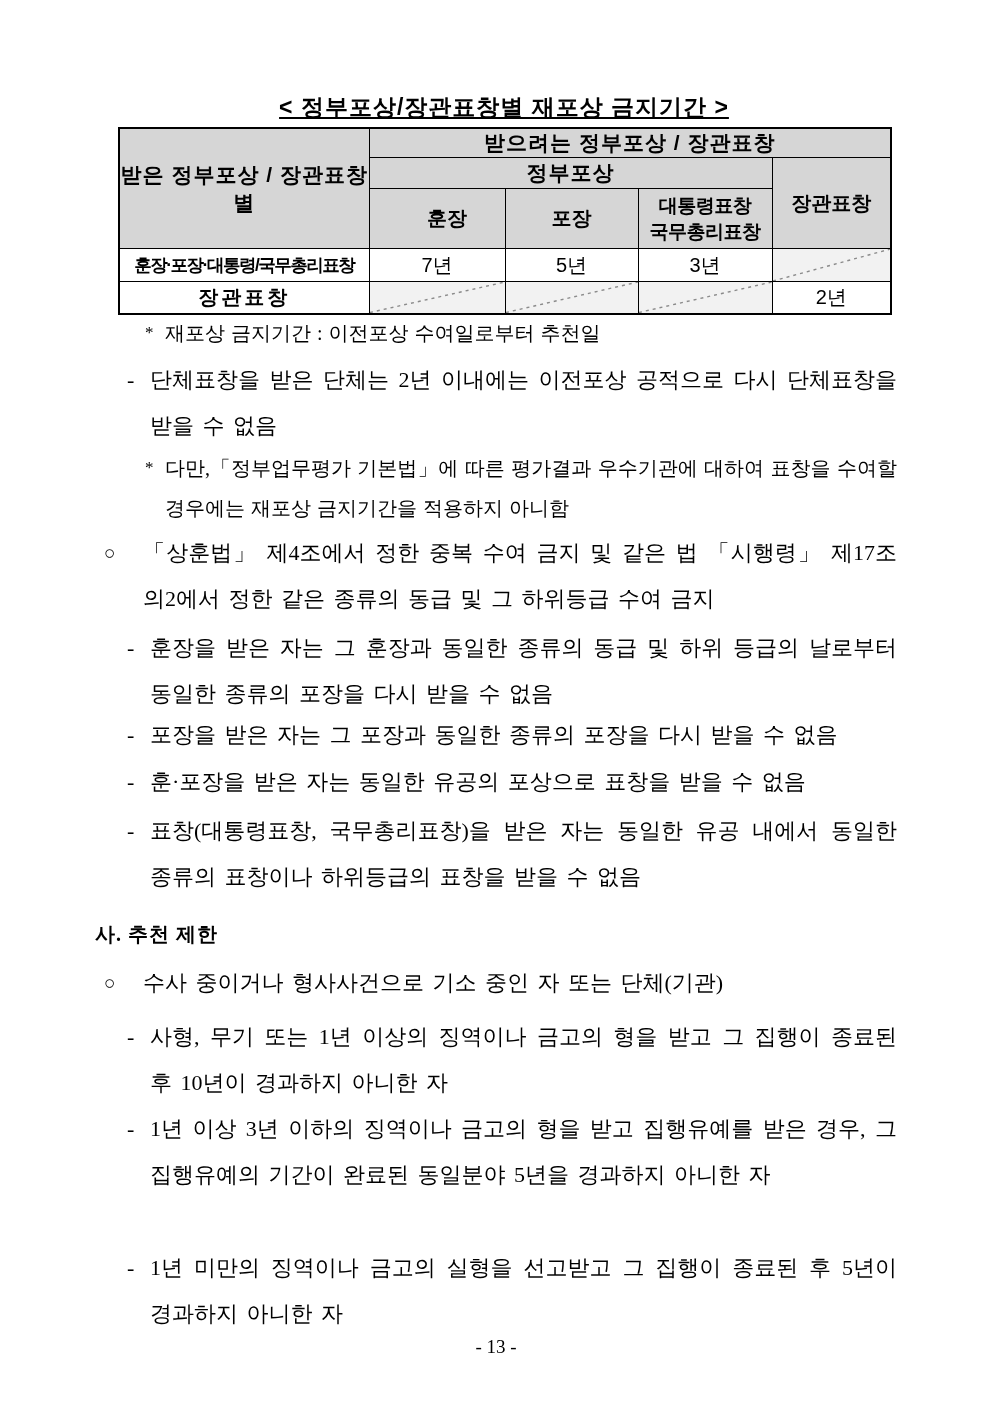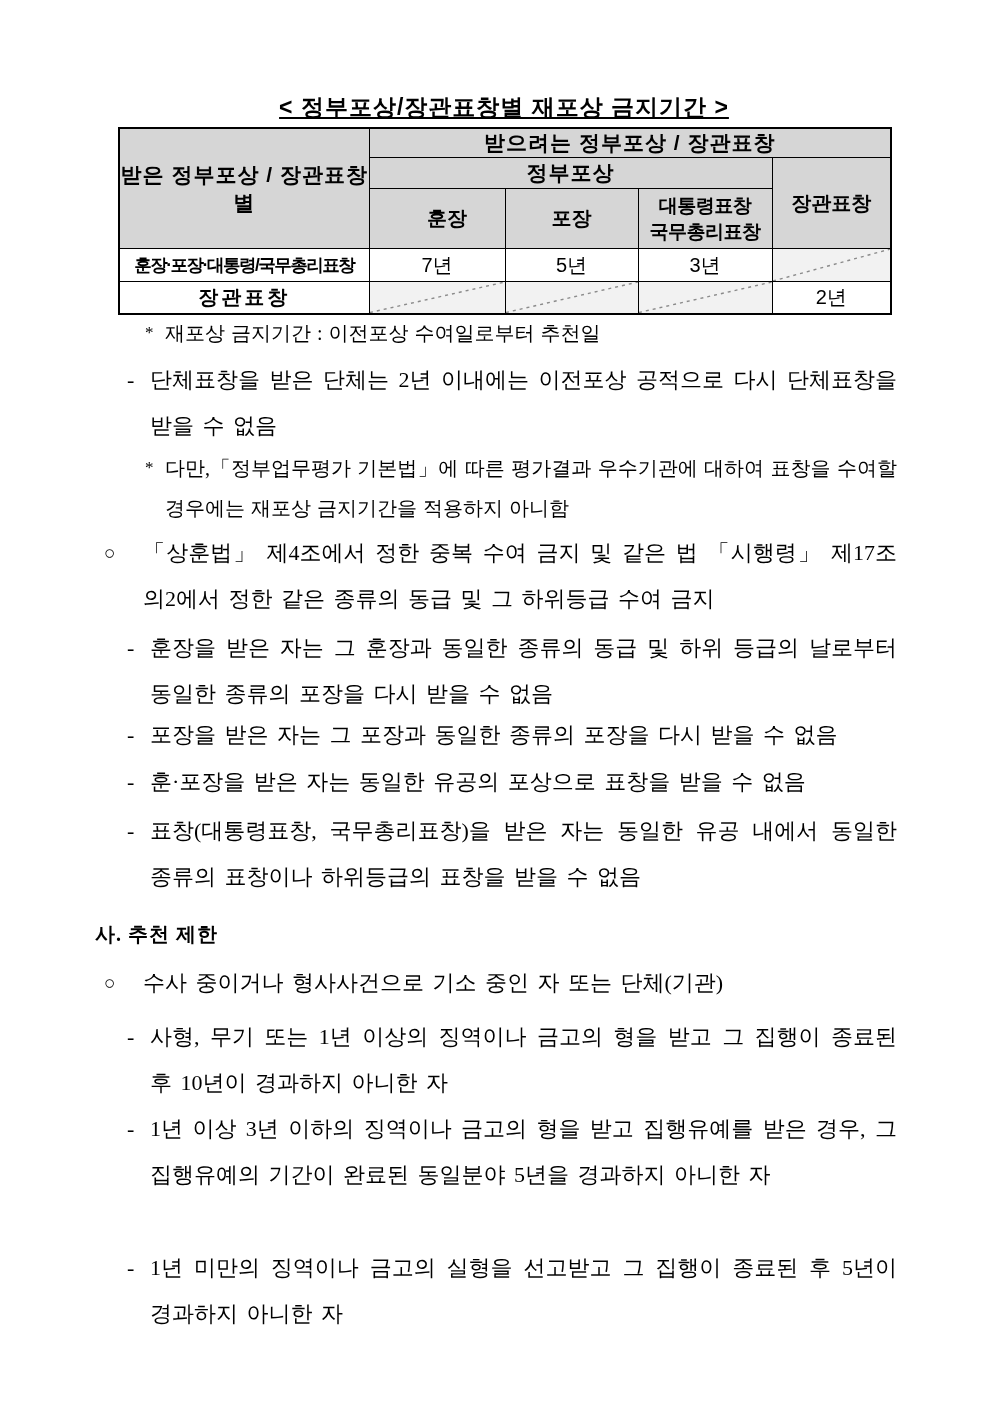--- a/index.html
+++ b/index.html
@@ -199,14 +199,15 @@
   <div class="item dash" style="top:1106px">
     <span class="marker">-</span>
     <div class="txt">1년 이상 3년 이하의 징역이나 금고의 형을 받고 집행유예를 받은 경우, 그 집행유예의 기간이 완료된 동일분야 5년을 경과하지 아니한 자</div>
   </div>
 
   <div class="item dash" style="top:1245px">
     <span class="marker">-</span>
     <div class="txt">1년 미만의 징역이나 금고의 실형을 선고받고 그 집행이 종료된 후 5년이 경과하지 아니한 자</div>
   </div>
 
+  <div class="page-footer">- 13 -</div>
 
 </div>
 
 </body></html>

